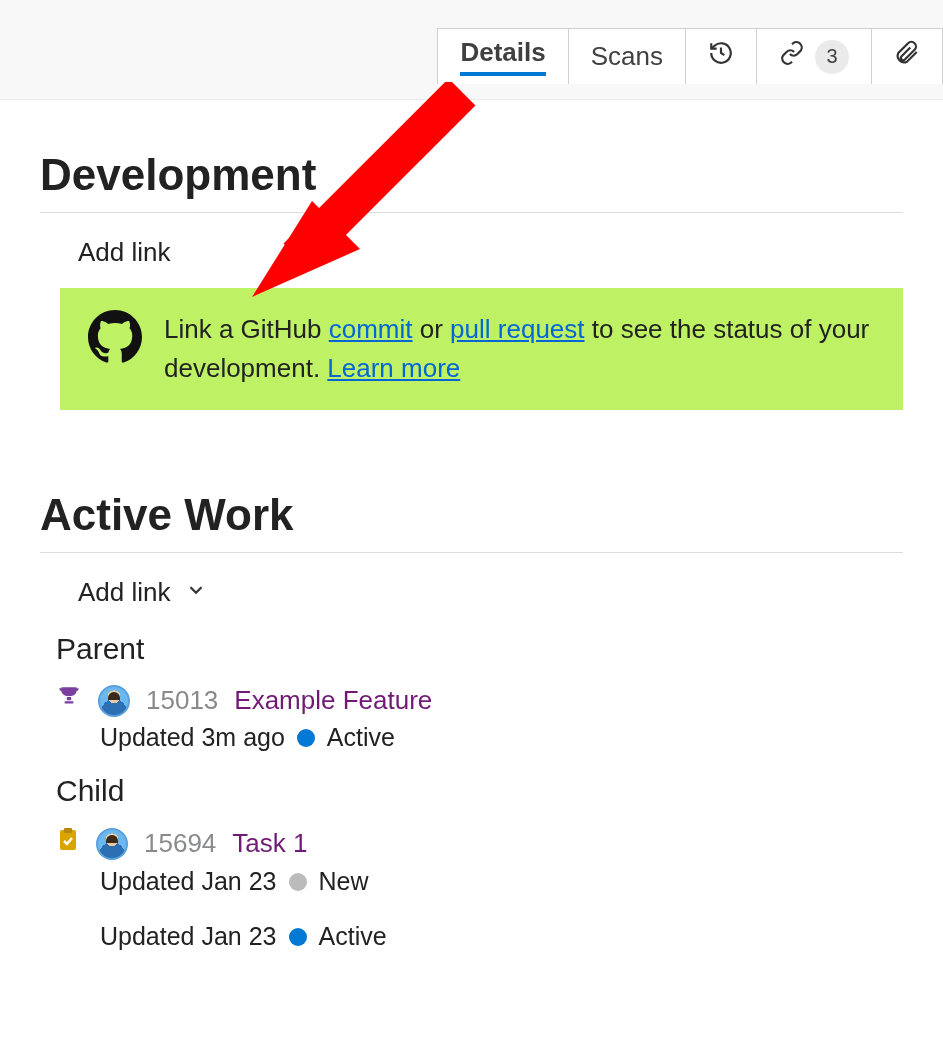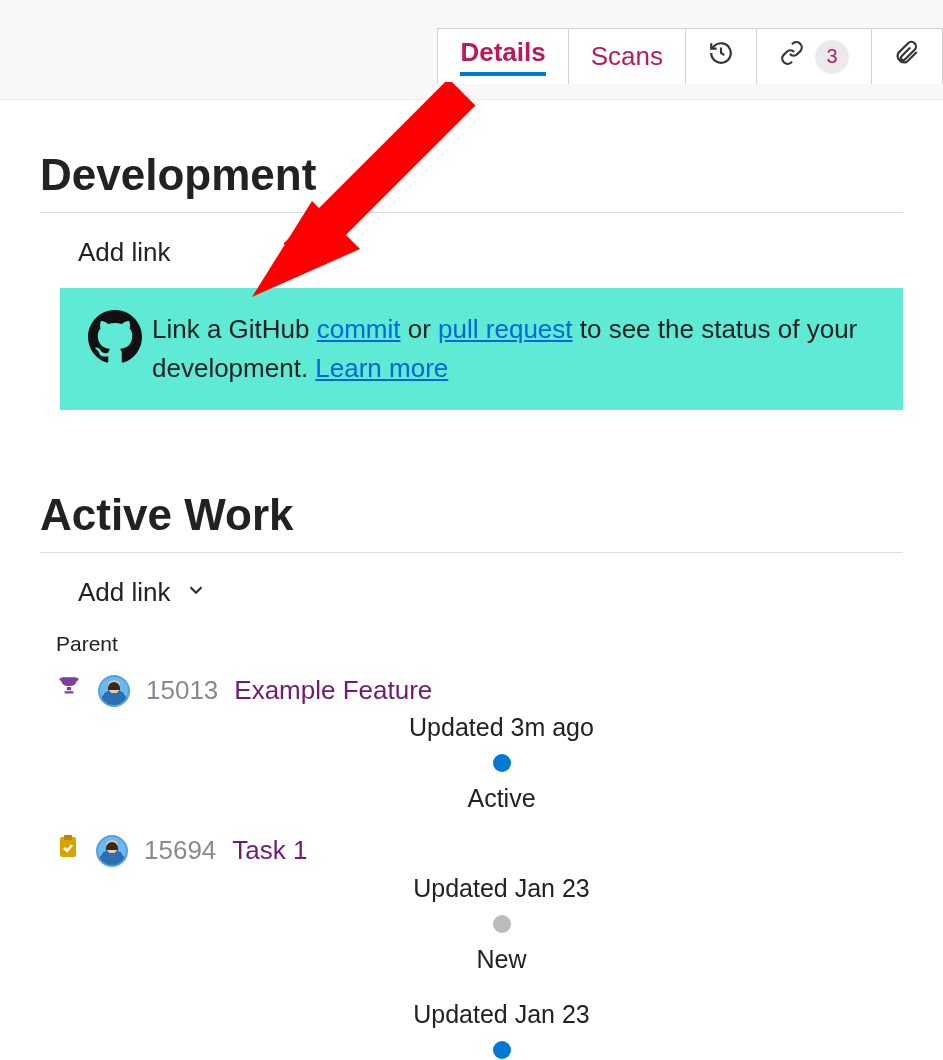--- a/index.html
+++ b/index.html
@@ -19,21 +19,21 @@
     border: 1px solid #d0d0d0;
     border-bottom: none;
     height: 56px;
     margin-top: 28px;
     background: #fff;
     display: flex;
     align-items: center;
     justify-content: center;
     padding: 0 22px;
     font-size: 26px;
-    color: #be185d;
+    color: #404040;
     margin-left: -1px;
     cursor: pointer;
     gap: 10px;
   }
   .tab.active .tab-label { border-bottom: 4px solid #0078d4; padding-bottom: 4px; font-weight: 600;}
   .tab .badge {
     background: #eaeaea;
     border-radius: 50%;
     width: 34px; height: 34px;
     display: inline-flex; align-items: center; justify-content: center;
@@ -42,38 +42,38 @@
 
   
   .content { padding: 30px 40px 0 40px; position: relative; }
   h2.section-title { font-size: 44px; font-weight: 600; margin: 20px 0 12px 0; }
   .section-hr { border: none; border-top: 1px solid #ddd; margin: 6px 0 24px 0; }
 
   .subheading { font-size: 26px; font-weight: 400; margin: 0 0 20px 38px; }
   .dropdown-subheading { font-size: 26px; font-weight: 400; margin: 20px 0 24px 38px; display: flex; align-items: center; gap: 14px; cursor: pointer;}
 
   .gh-box {
-    background: #5eead4;
+    background: #bef264;
     padding: 22px 28px;
     margin: 0 0 0 20px;
     display: flex;
-    gap: 10px;
+    gap: 22px;
     font-size: 26px;
     line-height: 1.5;
   }
   .gh-box .txt { flex: 1; }
   a.link { color: #0366d6; text-decoration: underline; cursor: pointer; }
 
   
-  .group-label { font-size: 21px; margin: 8px 0 12px 16px; }
+  .group-label { font-size: 30px; margin: 8px 0 12px 16px; }
   .work-item { margin: 0 0 0 16px; padding: 6px 0 14px 0; }
   .wi-row1 { display: flex; align-items: center; gap: 16px; font-size: 26px; }
   .wi-id { color: #888a8c; }
   .wi-title { color: #701a75; cursor: pointer; }
-  .wi-row2 { margin: 6px 0 0 44px; font-size: 25px; display: flex; align-items: center; gap: 12px; flex-direction: column; }
+  .wi-row2 { margin: 6px 0 0 44px; font-size: 25px; display: flex; align-items: center; gap: 12px; }
   .state-dot { width: 18px; height: 18px; border-radius: 50%; display: inline-block; }
   .state-active { background: #0078d4; }
   .state-new { background: #bbb; }
 
   
   .avatar {
     width: 32px; height: 32px; border-radius: 50%;
     background: radial-gradient(circle at 50% 35%, #e8c9a6 0 28%, transparent 28%),
                 radial-gradient(circle at 50% 90%, #2d6fb3 0 45%, transparent 45%),
                 linear-gradient(#6bb7f0,#6bb7f0);
@@ -183,20 +183,21 @@
           <span class="avatar"></span>
           <span class="wi-id">15013</span>
           <span class="wi-title">Example Feature</span>
         </div>
         <div class="wi-row2">
           <span>Updated 3m ago</span>
           <span class="state-dot state-active"></span>
           <span>Active</span>
         </div>
       </div>
+      <div class="group-label">Child</div>
       <div class="work-item">
         <div class="wi-row1">
           <span><svg class="clipboard-svg" viewBox="0 0 24 24">
               <rect x="4" y="2" width="16" height="20" rx="2" fill="#d9a400"></rect>
               <rect x="8" y="0" width="8" height="5" rx="1" fill="#b8860b"></rect>
               <path d="M8 13l3 3 5-6" stroke="#fff" stroke-width="2.5" fill="none"></path>
             </svg></span>
           <span class="avatar"></span>
           <span class="wi-id">15694</span>
           <span class="wi-title">Task 1</span>

